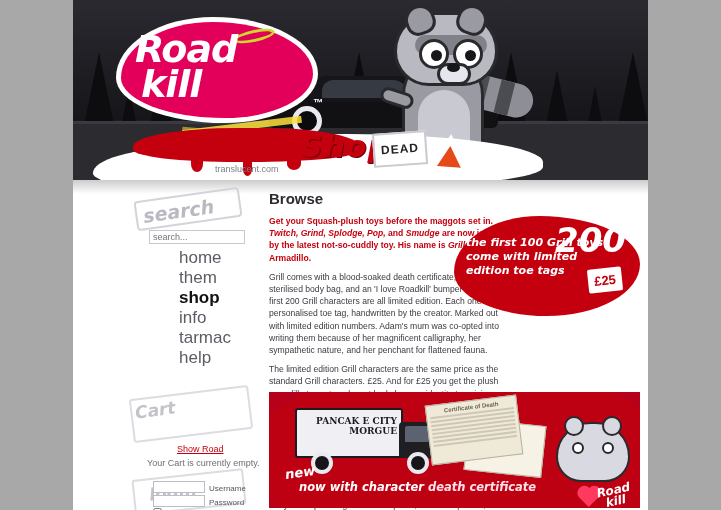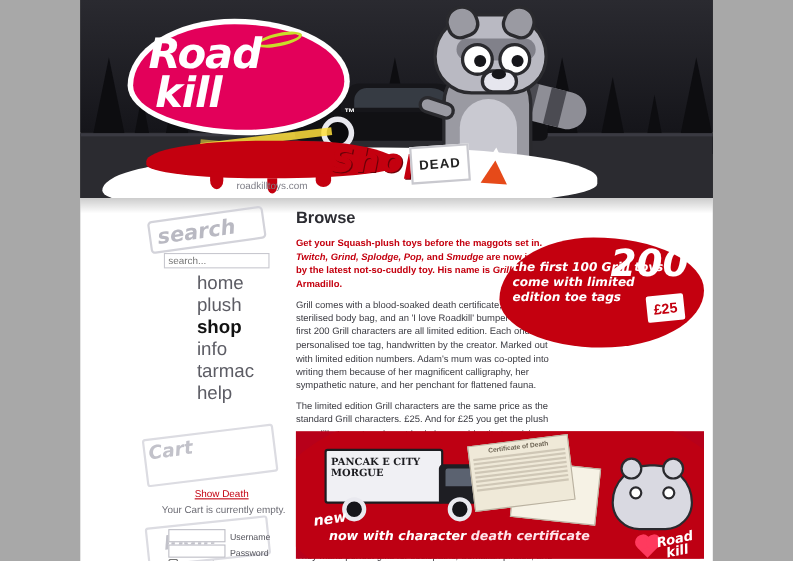--- a/index.html
+++ b/index.html
@@ -379,20 +379,21 @@
     background:#1e1e23; border-radius:4px 14px 3px 3px;
   }
   .van-glass {
     position:absolute; left:110px; top:18px; width:38px; height:16px;
     background:#5b6270; border-radius:2px 10px 0 0;
   }
   .van-text {
     position:absolute; left:6px; top:8px; width:96px;
     color:#1c1c20; font-size:9px; font-weight:bold; line-height:1.15;
     font-family:"DejaVu Serif", serif;
+    text-align:right;
   }
   .van-wheel {
     position:absolute; top:44px; width:22px; height:22px; border-radius:50%;
     background:#15151a; border:4px solid #e9e9ef;
   }
   .van-wheel.a { left:16px; }
   .van-wheel.b { left:112px; }
 
   .cert {
     position:absolute; right:120px; top:8px; width:92px; height:60px;
@@ -533,47 +534,47 @@
 
     <div class="logo">
       <div class="logo-blob"></div>
       <div class="halo"></div>
       <div class="logo-text">
         <span class="l1">Road</span>
         <span class="l2">kill</span>
       </div>
       <div class="logo-tm">™</div>
     </div>
-    <div class="site-url">roadkilltoys.com</div>
+    <div class="site-url">translucent.com</div>
 
     <div class="shop-graffiti">Shop</div>
     <div class="sign-dead">DEAD</div>
     <div class="sign-warn"></div>
   </div>
 
   <div class="content">
     <div class="topshade"></div>
 
     <div class="sidebar">
       <div class="search-tag-box"></div>
       <div class="search-tag">search</div>
       <input class="search-box" type="text" placeholder="search..." style="">
 
       <div class="nav">
         <a href="#">home</a>
-        <a href="#">plush</a>
+        <a href="#">them</a>
         <a href="#" class="active">shop</a>
         <a href="#">info</a>
         <a href="#">tarmac</a>
         <a href="#">help</a>
       </div>
 
       <div class="cart-art"></div>
       <div class="cart-tag">Cart</div>
-      <div class="show-cart">Show Death</div>
+      <div class="show-cart">Show Road</div>
       <div class="cart-empty">Your Cart is currently empty.</div>
 
       <div class="login-art"></div>
       <div class="login-tag">login</div>
 
       <div class="login-row" style="top:294px;">
         <input type="text" style="">
         <span class="lbl">Username</span>
       </div>
       <div class="login-row" style="top:308px;">

